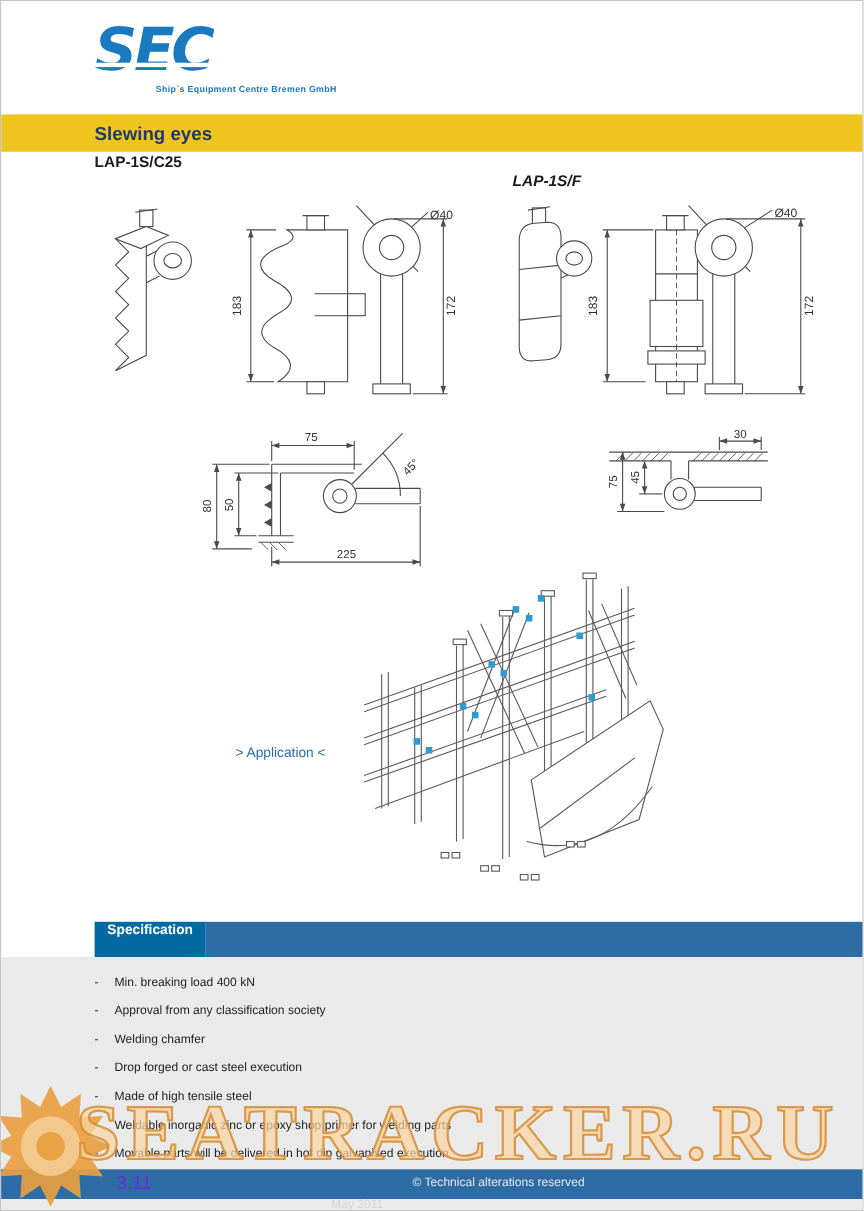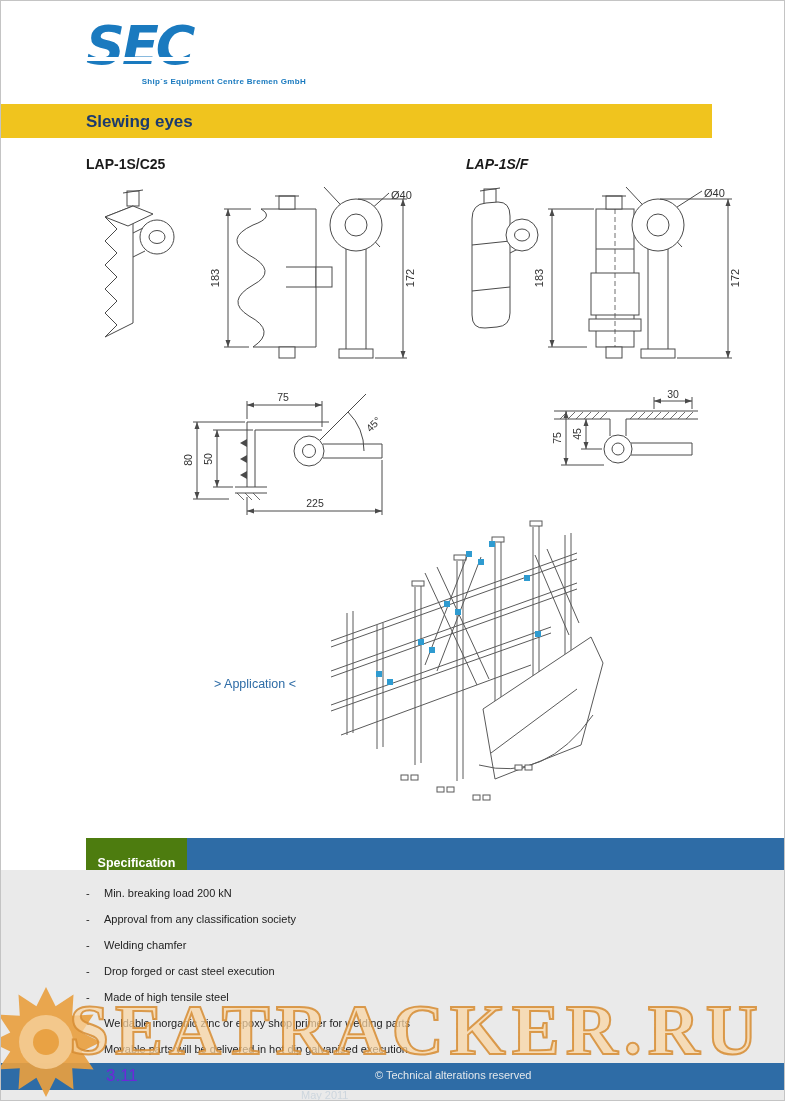--- a/index.html
+++ b/index.html
@@ -9,42 +9,42 @@
 
   
   .logo { position:absolute; left:85px; top:18px; width:220px; }
   .logo-text { font-family:"DejaVu Sans", sans-serif; font-weight:bold; font-style:italic; font-size:54px; line-height:1;
                color:#1a7abf; letter-spacing:-3px; position:relative; display:inline-block; }
   .logo-stripe { position:absolute; left:-2px; right:-8px; height:4px; background:#fff; }
   .stripe-1 { top:20px; } .stripe-2 { top:33px; }
   .logo-tagline { margin-top:4px; font-size:8px; font-weight:bold; color:#1a7abf; letter-spacing:0.3px; white-space:nowrap;text-align:right; }
 
   
-  .banner { position:absolute; left:0; top:103px; width:711px; height:34px; background:#f0c41e; }
+  .banner { position:absolute; left:0; top:103px; width:785px; height:34px; background:#f0c41e; }
   .banner-title { position:absolute; left:85px; top:8px; font-size:17px; font-weight:bold; color:#1c3a6e; }
 
   
   .product-title { position:absolute; font-size:14px; font-weight:bold; color:#1a1a1a; }
-  .pt-left { left:85px; top:155px; }
+  .pt-left { left:85px; top:138px; }
   .pt-right { left:465px; top:155px; font-style:italic; }
 
   svg { position:absolute; overflow:visible; }
   .svg-left-main   { left:80px;  top:172px; }
   .svg-right-main  { left:455px; top:172px; }
   .svg-left-detail { left:178px; top:388px; }
   .svg-right-detail{ left:535px; top:388px; }
   .svg-application { left:318px; top:512px; }
   svg text { font-family:"Liberation Sans", sans-serif; }
 
   .app-label { position:absolute; left:213px; top:676px; font-size:12.5px; color:#2e6ca6; }
 
   
   .grey-block { position:absolute; left:0; top:869px; width:785px; height:232px; background:#eaeaea; }
-  .spec-green { position:absolute; left:85px; top:837px; width:101px; height:32px; background:#4d7c0f;
-                color:#fff; font-weight:bold; font-size:12.5px; display:flex; align-items:flex-end; justify-content:center; }
+  .spec-green { position:absolute; left:85px; top:837px; width:101px; height:32px; background:#0369a1;
+                color:#fff; font-weight:bold; font-size:12.5px; display:flex; align-items:flex-start; justify-content:center; }
   .spec-blue-bar { position:absolute; left:186px; top:837px; width:599px; height:32px; background:#2e6ca6; }
   .spec-list { position:absolute; left:85px; top:879px; list-style:none; }
   .spec-list li { height:26px; font-size:11px; color:#222; display:flex; align-items:center; }
   .spec-list .dash { width:18px; flex:0 0 18px; }
 
   
   .footer-bar { position:absolute; left:0; top:1062px; width:785px; height:27px; background:#2e6ca6; }
   .page-number { position:absolute; left:85px; top:1065px; font-size:17px; color:#6d28d9;margin-left:20px; }
   .footer-date { position:absolute; left:300px; top:1068px; font-size:11px; color:#cdd6de;margin-top:20px; }
   .footer-note { position:absolute; left:374px; top:1068px; font-size:11px; color:#e3e8ec; }
@@ -328,21 +328,21 @@
 
   <div class="grey-block"></div>
   <div class="spec-blue-bar"></div>
   <div class="spec-green">
     <span>Specification</span>
   </div>
 
   <ul class="spec-list">
     <li>
         <span class="dash">-</span>
-        <span>Min. breaking load 200 kN</span>
+        <span>Min. breaking load 400 kN</span>
       </li>
     <li>
         <span class="dash">-</span>
         <span>Approval from any classification society</span>
       </li>
     <li>
         <span class="dash">-</span>
         <span>Welding chamfer</span>
       </li>
     <li>

